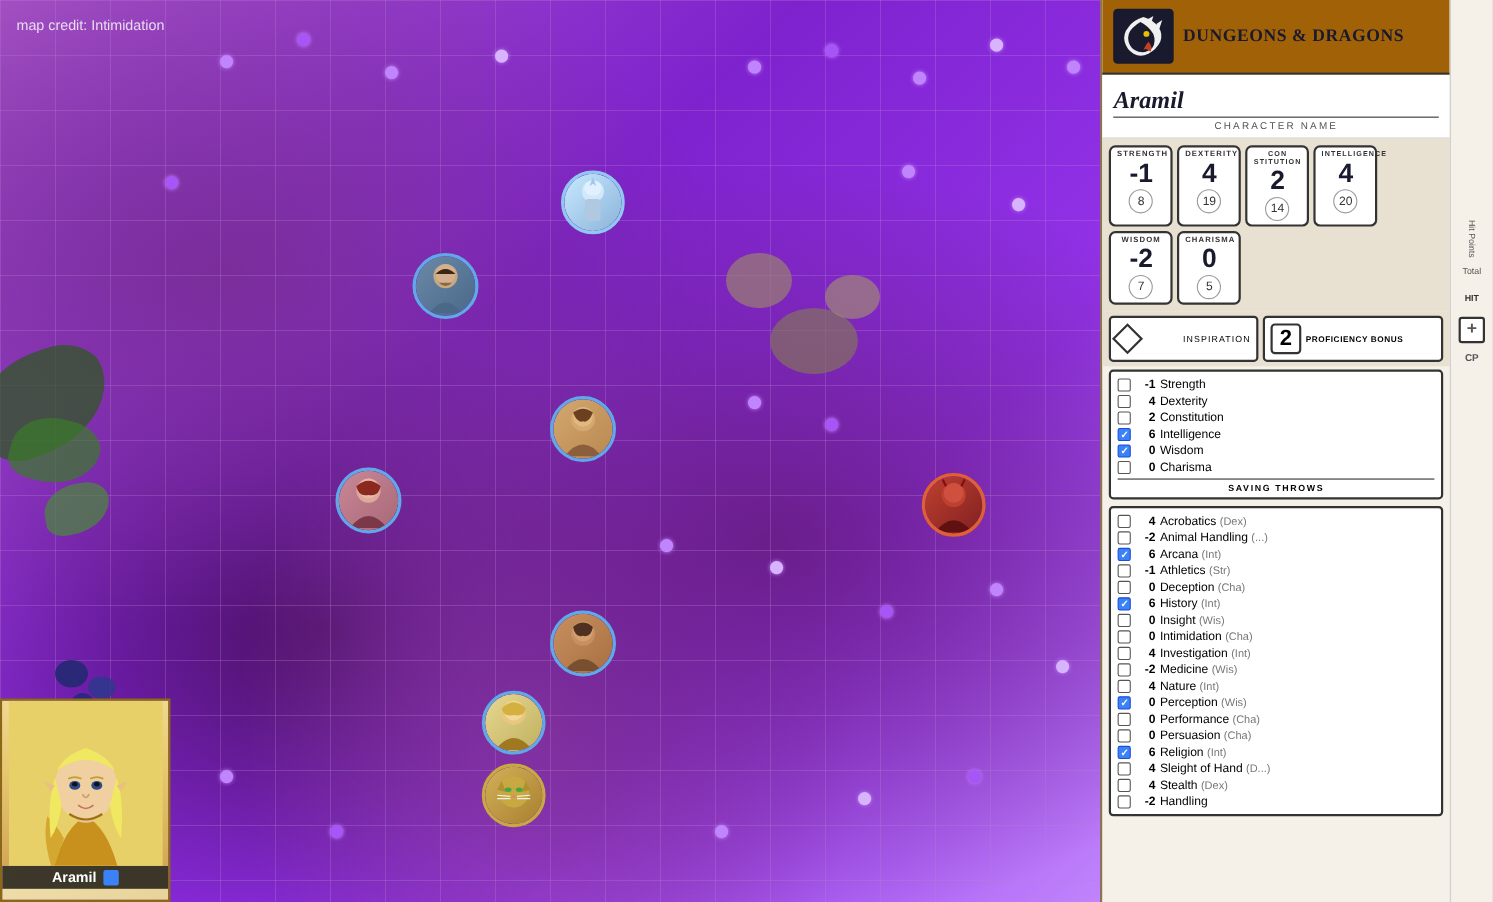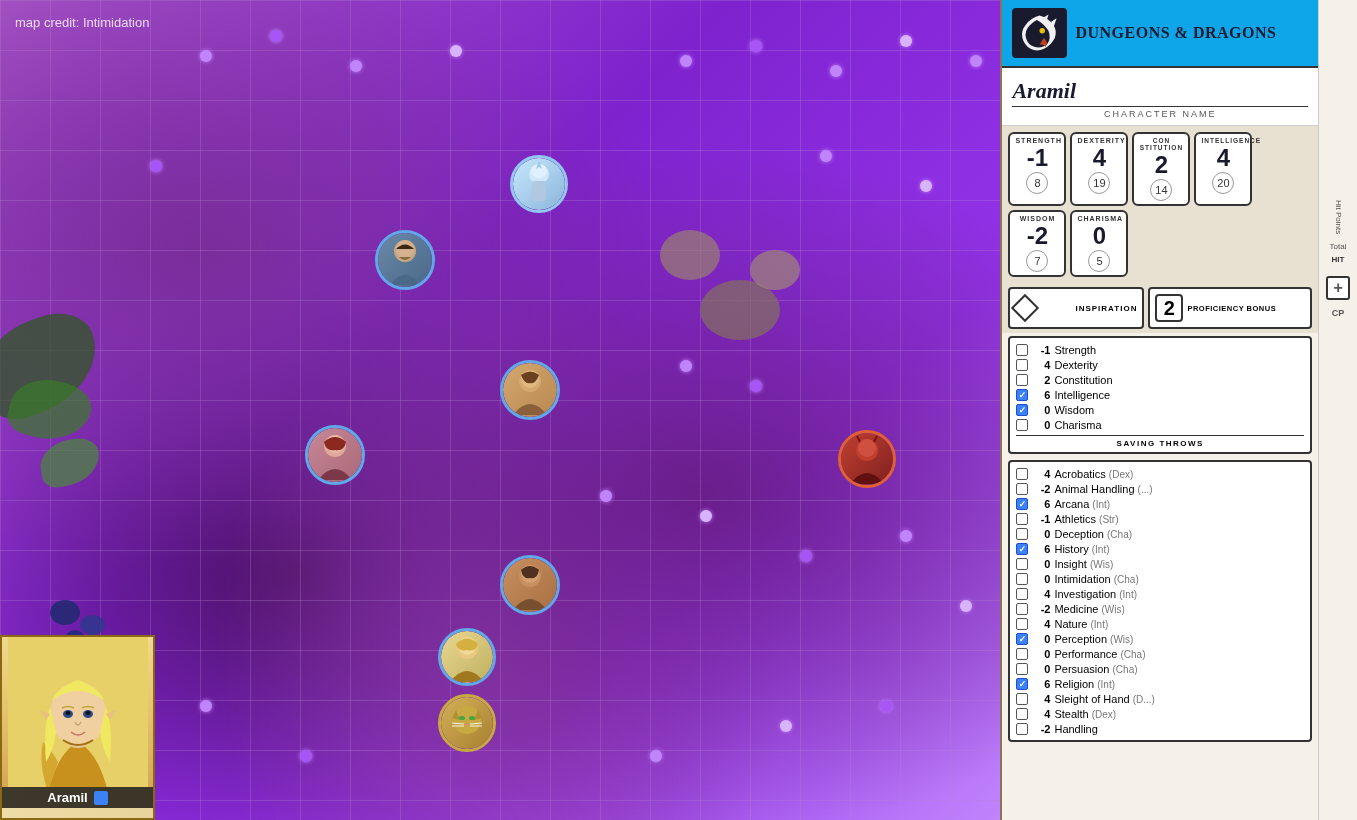--- a/index.html
+++ b/index.html
@@ -141,21 +141,21 @@
       background: #f5f0e8;
       overflow-y: auto;
       overflow-x: hidden;
       border-left: 2px solid #8b7355;
       display: flex;
       flex-direction: column;
     }
 
     
     .dnd-header {
-      background: #0ea5e9;
+      background: #a16207;
       display: flex;
       align-items: center;
       padding: 8px 10px;
       border-bottom: 2px solid #333;
       min-height: 60px;
     }
 
     .dnd-logo-dragon {
       width: 55px;
       height: 50px;
@@ -280,21 +280,21 @@
     .insp-diamond {
       width: 20px;
       height: 20px;
       border: 2px solid #333;
       transform: rotate(45deg);
       background: white;
     }
 
     .insp-label {
       font-size: 8px;
-      font-weight: bold;
+      font-weight: normal;
       letter-spacing: 1px;
       margin-left: 36px;
     }
 
     .prof-box {
       flex: 1.5;
       background: white;
       border: 2px solid #333;
       border-radius: 4px;
       display: flex;
@@ -852,17 +852,17 @@
       <div class="skill-checkbox"></div>
       <div class="skill-val">-2</div>
       <div class="skill-name">Handling</div>
     </div>
   </div>
 
 </div>
 
 <div class="partial-right">
   <div style="font-size:8px;writing-mode:vertical-rl;color:#555;margin-bottom:8px;">Hit Points</div>
-  <div style="font-size:8px;color:#555;margin-bottom:4px;">Total</div>
+  <div style="font-size:8px;color:#555;margin-bottom:16px;">Total</div>
   <div style="font-size:8px;font-weight:bold;color:#333;margin-bottom:8px;">HIT</div>
   <div class="add-button">+</div>
   <div class="cp-label">CP</div>
 </div>
 
 </body></html>

